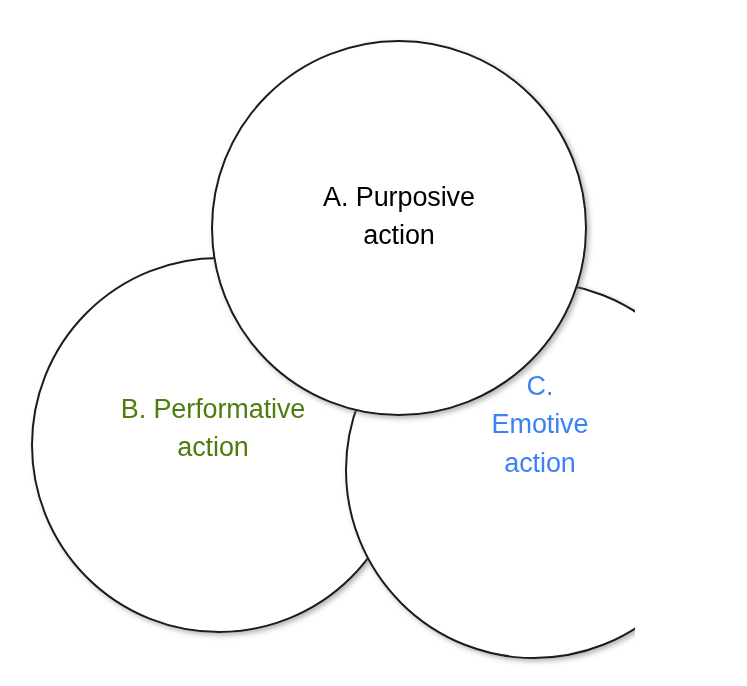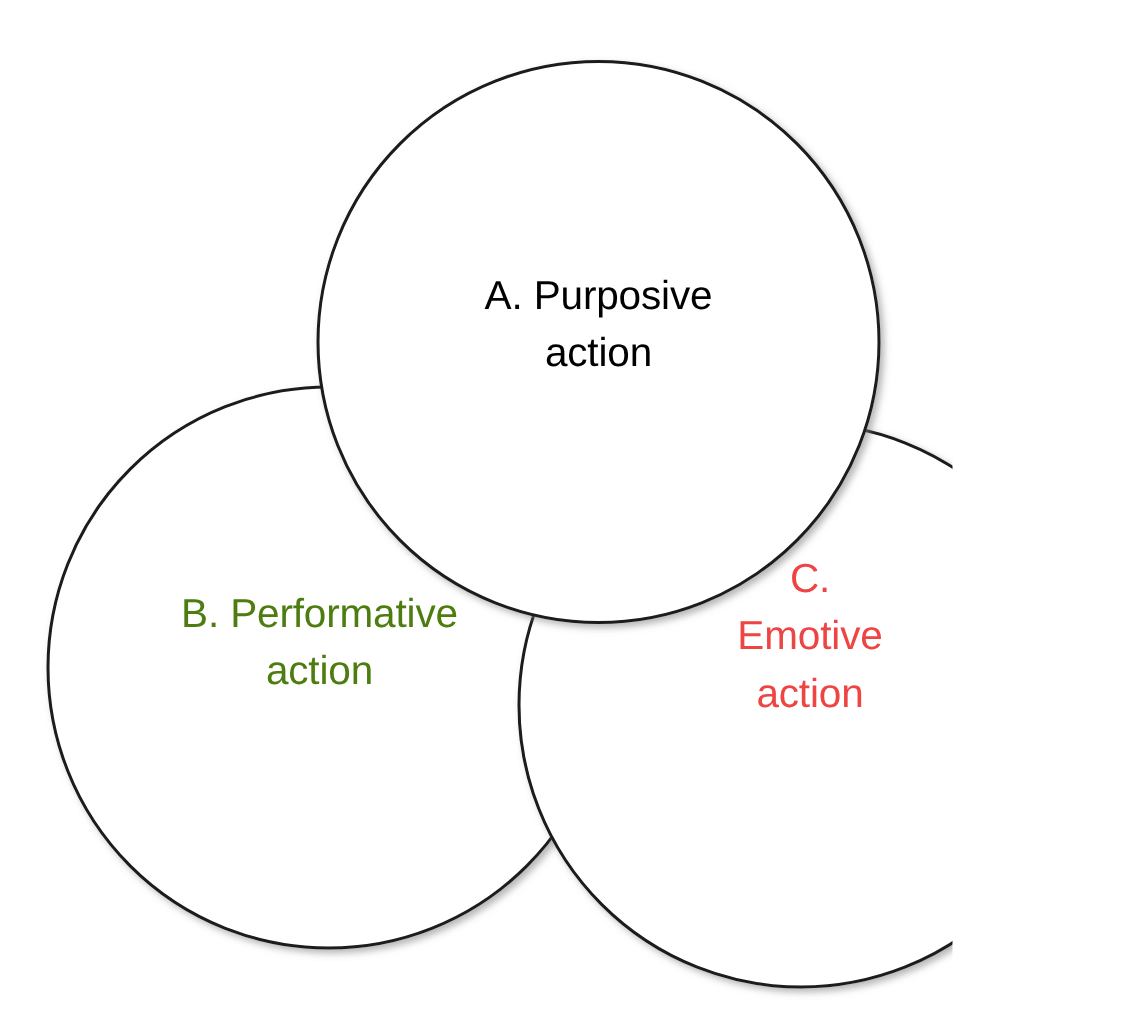--- a/index.html
+++ b/index.html
@@ -69,16 +69,16 @@
       <circle class="circle-shape" filter="url(#soft-drop-shadow)" cx="399" cy="228" r="187" stroke="#1a1a1a"></circle>
     </g>
   </svg>
 
   <div class="circle-label" id="label-a" style="left: 399px; top: 216px; color: rgb(0, 0, 0);">A. Purposive
 action</div>
 
   <div class="circle-label" id="label-b" style="left: 213px; top: 428px; color: #4d7c0f;">B. Performative
 action</div>
 
-  <div class="circle-label" id="label-c" style="left: 540px; top: 424px; color: #ef4444;">C. Emotive
+  <div class="circle-label" id="label-c" style="left: 540px; top: 424px; color: #3b82f6;">C. Emotive
 action</div>
 
 </div>
 
 </body></html>

